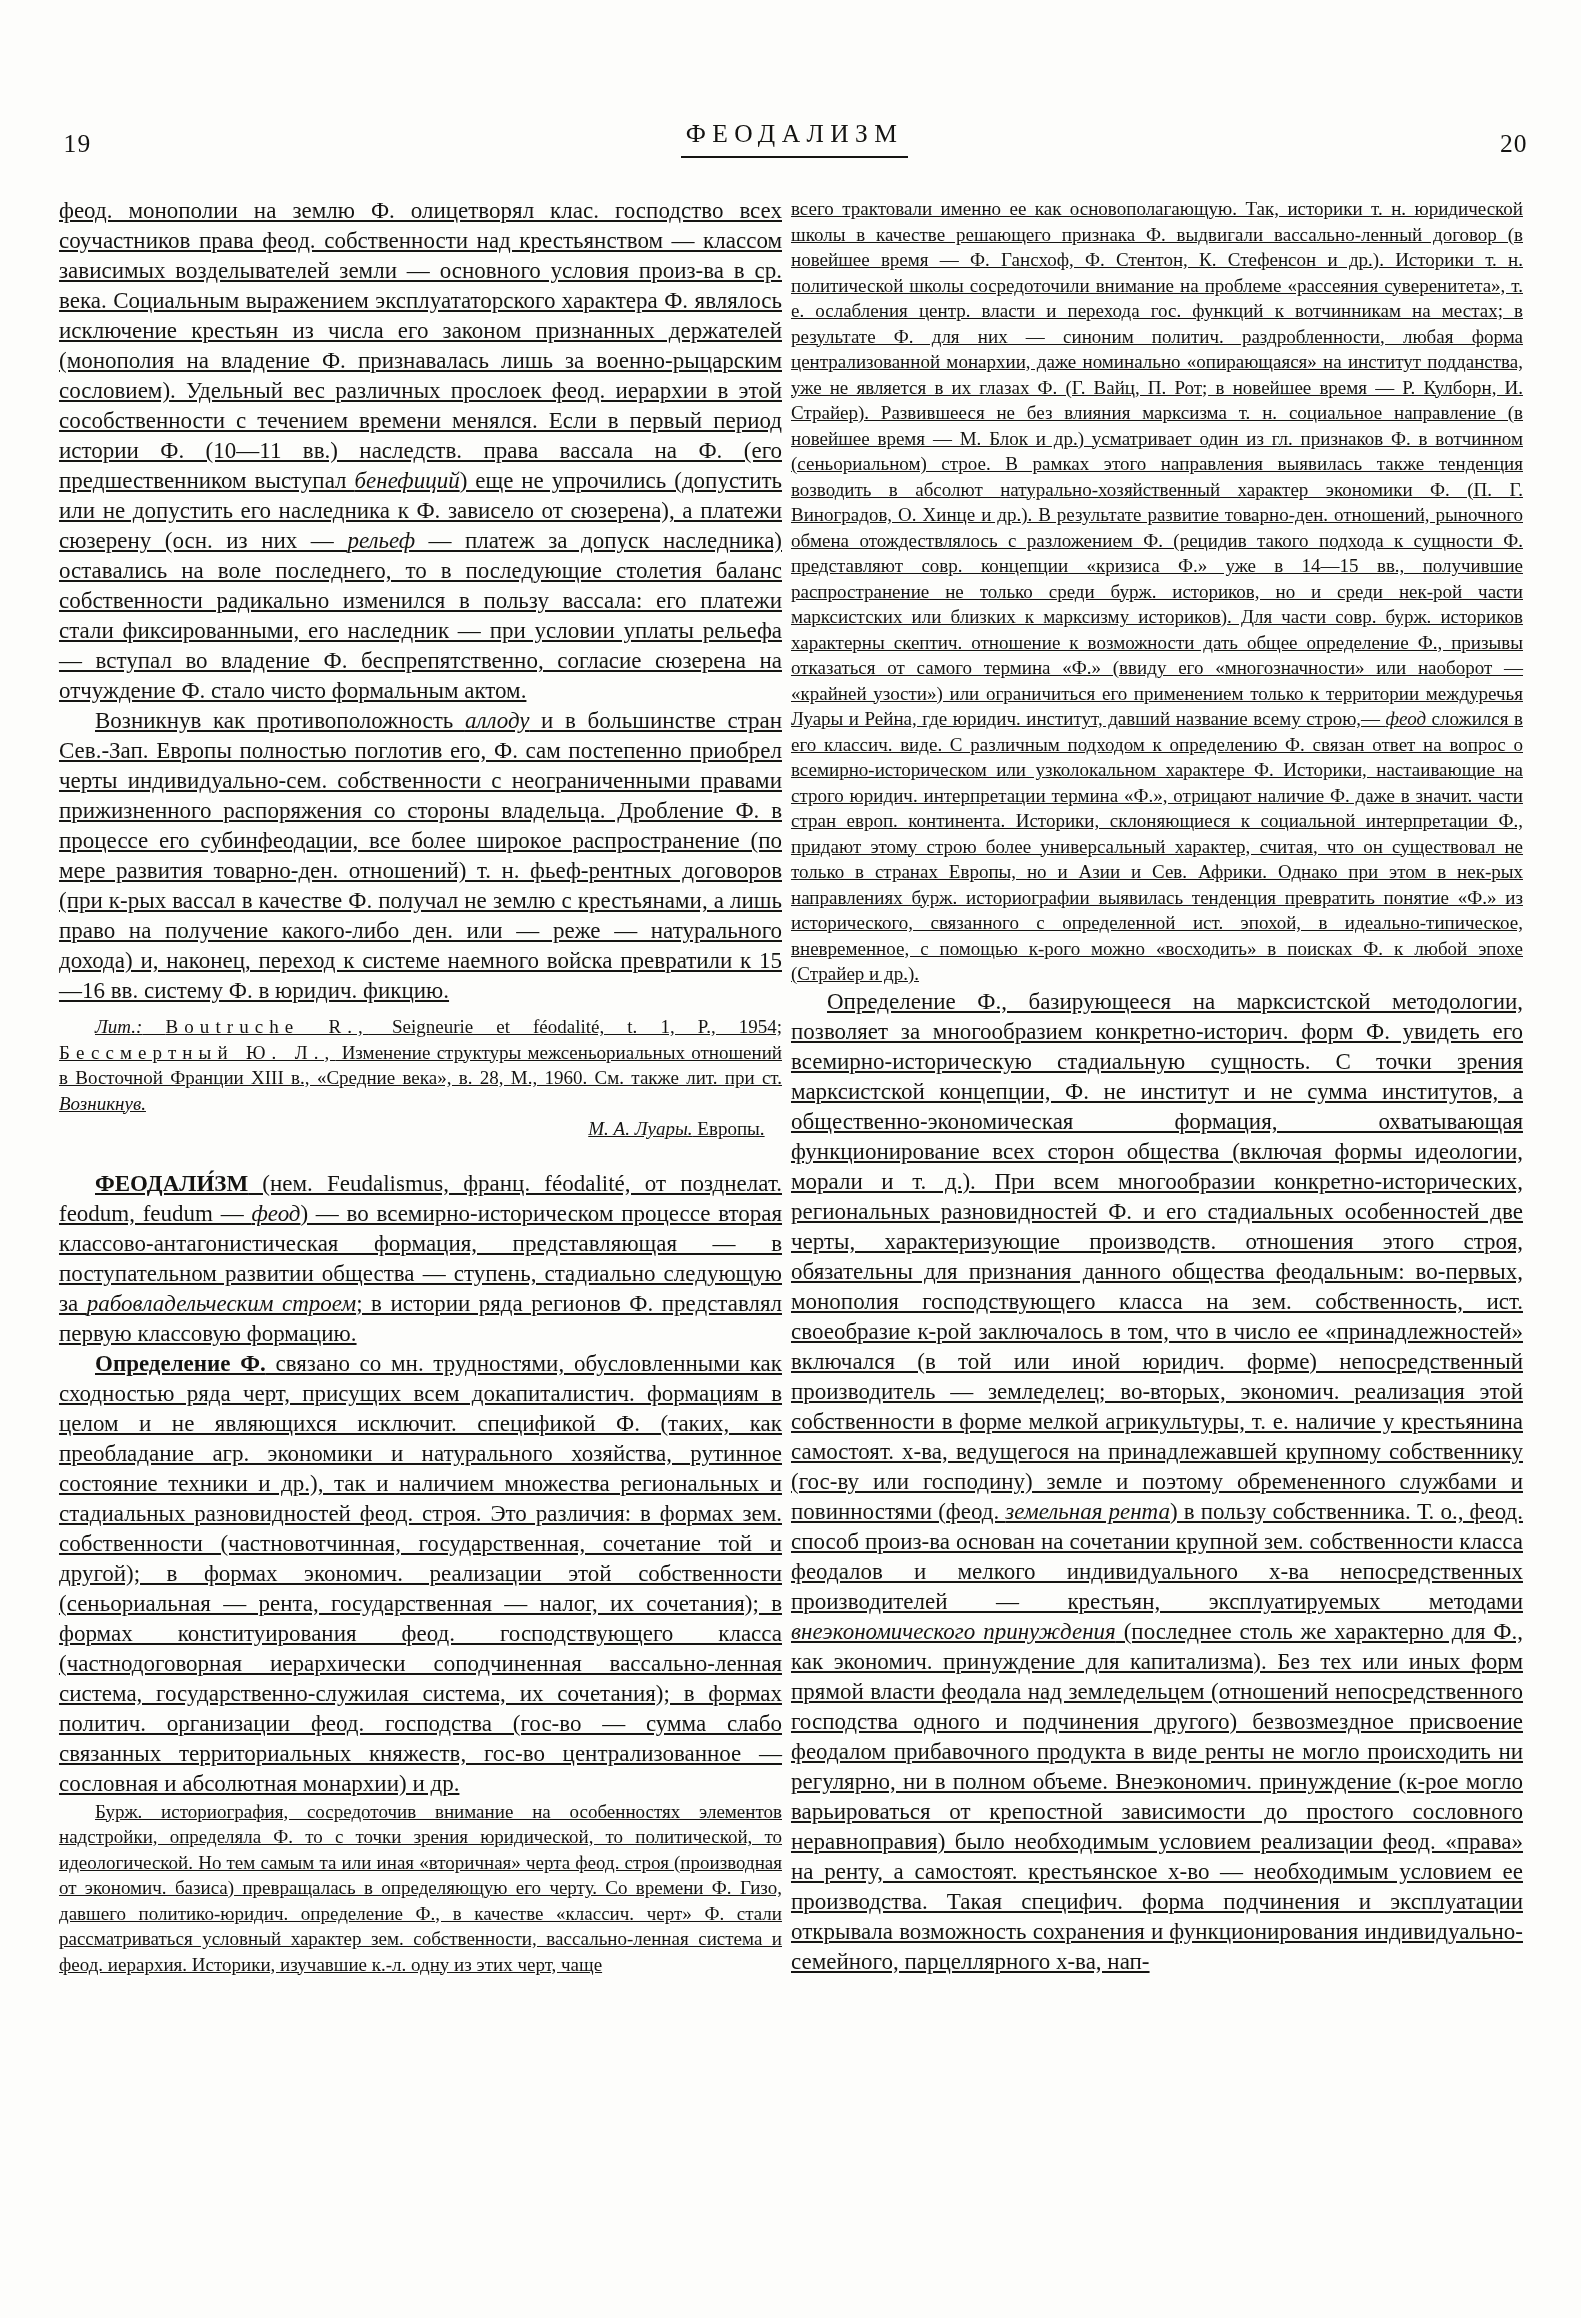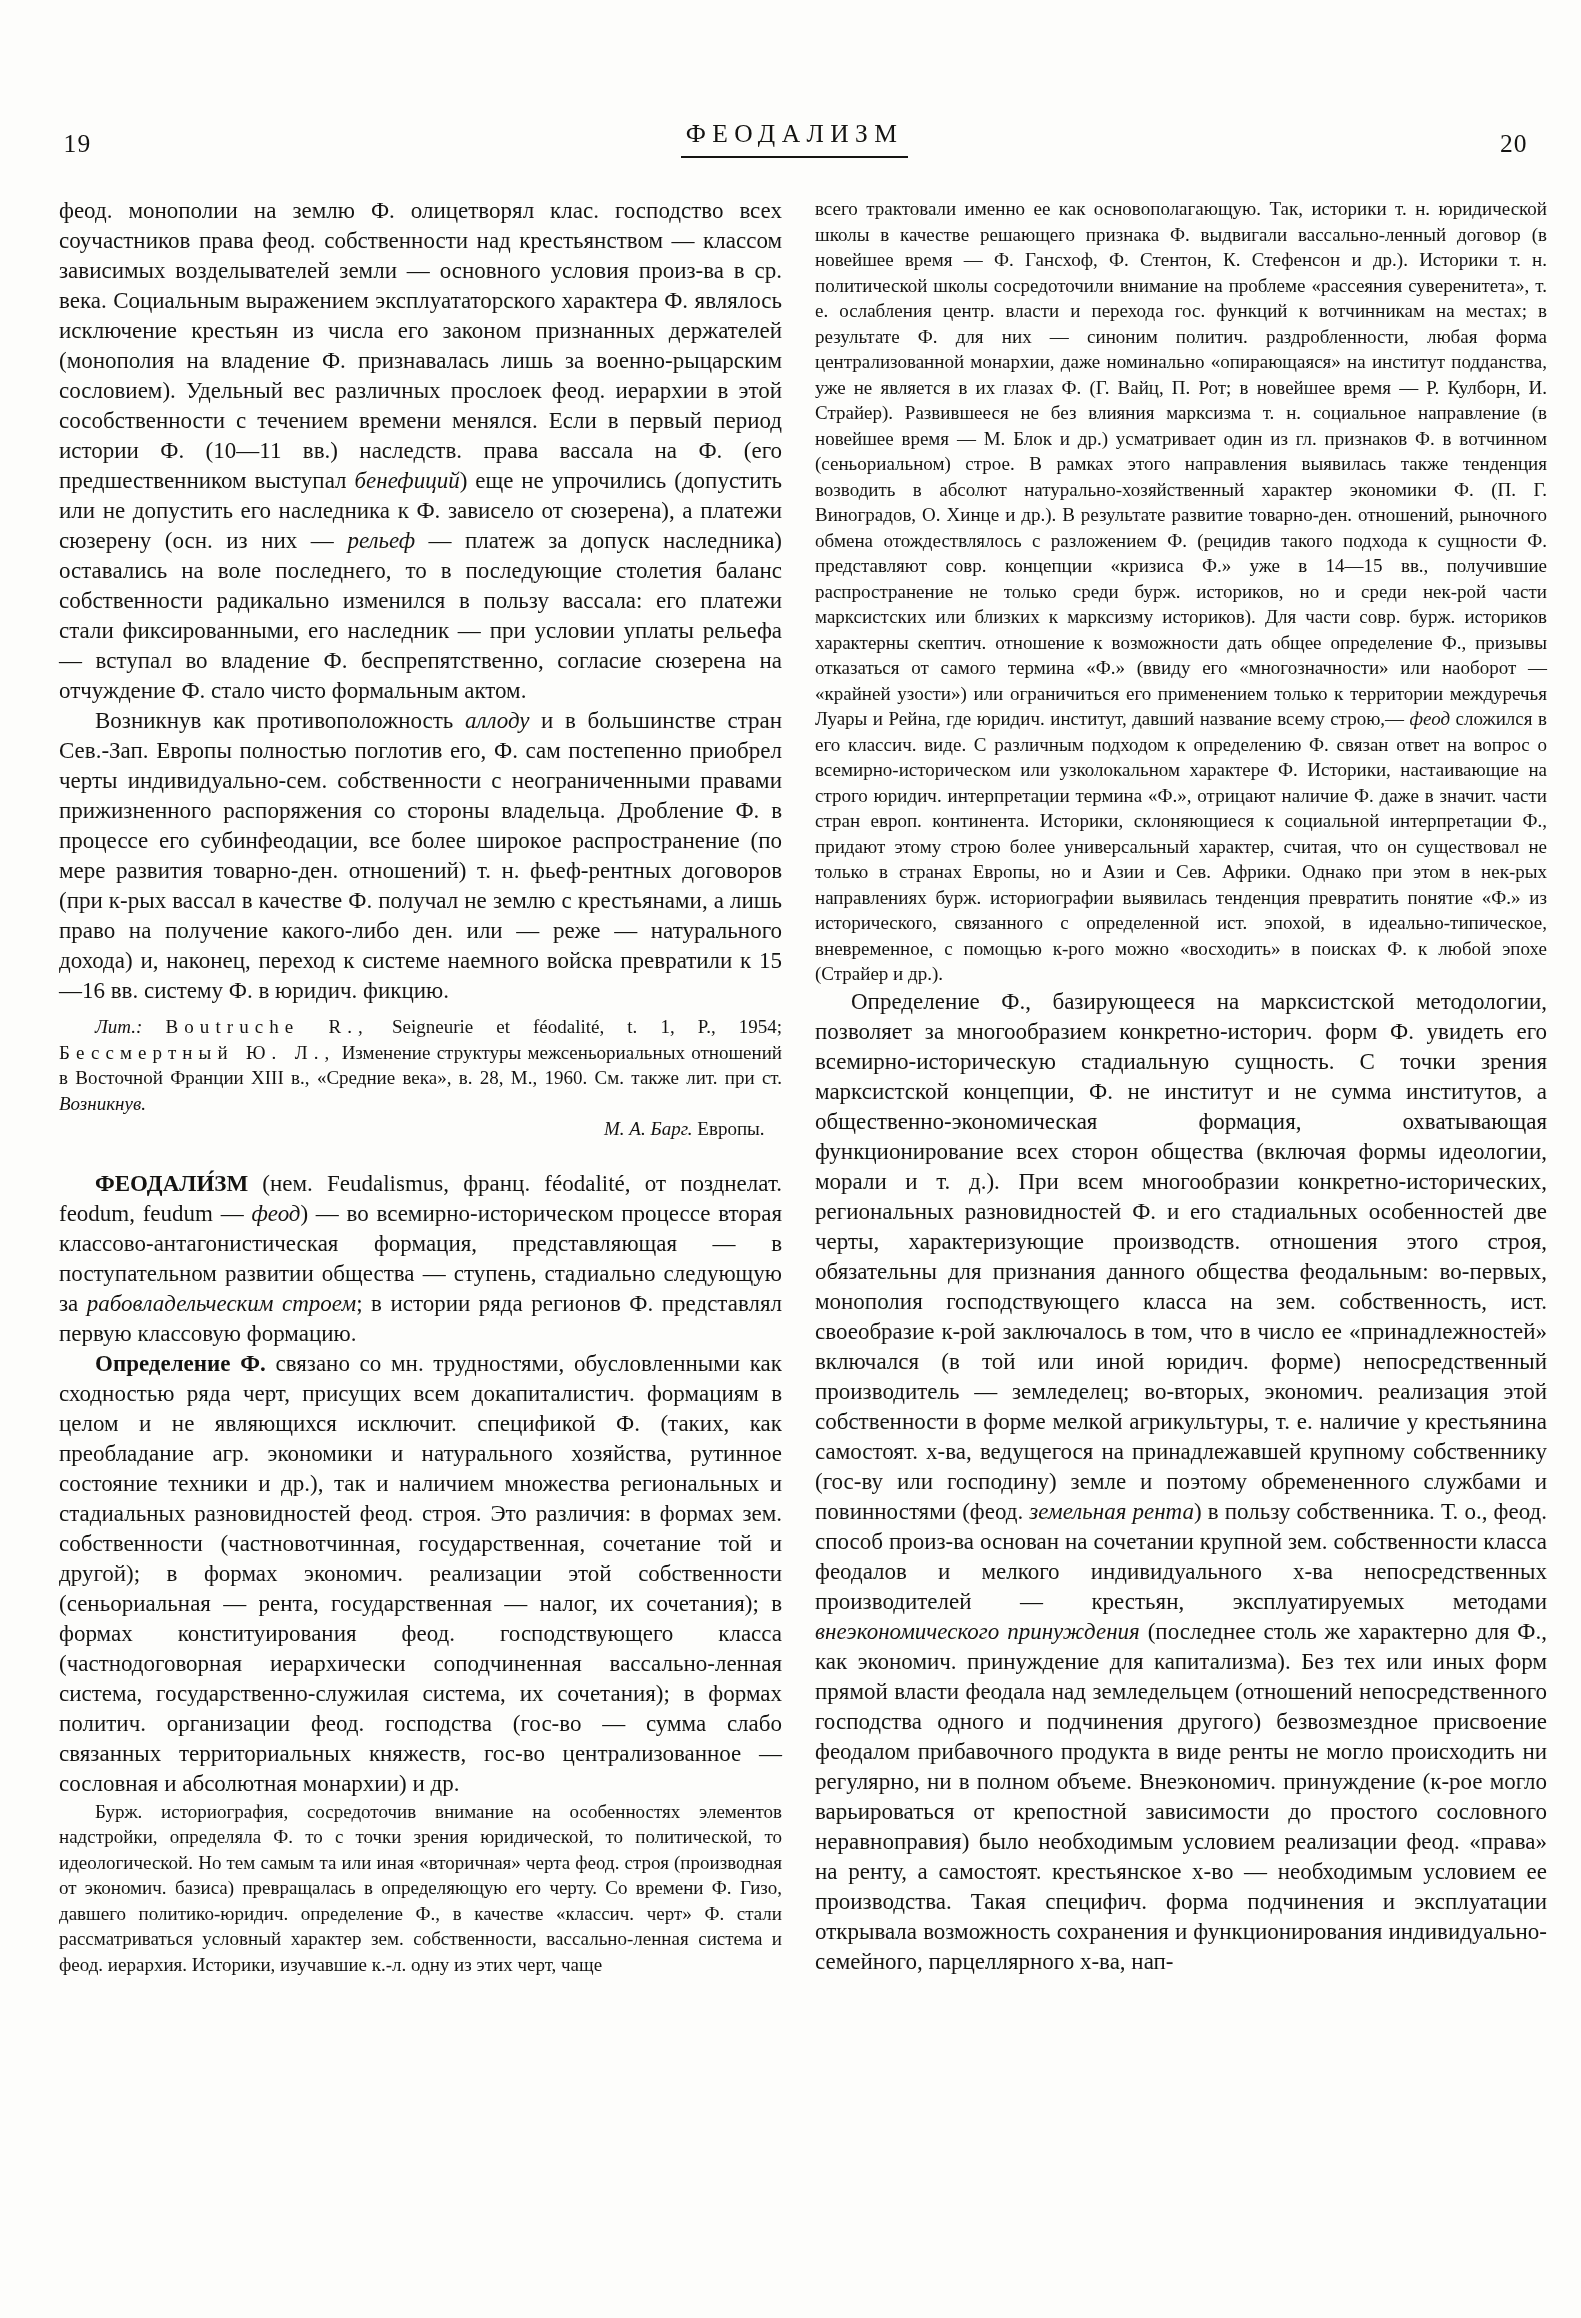--- a/index.html
+++ b/index.html
@@ -12,21 +12,21 @@
   .pg-num{position:absolute;top:129px;font-size:25.5px;letter-spacing:1.2px;}
   .pg-num.left{left:3.5px;}
   .pg-num.right{right:1.2px;}
   .running-title{position:absolute;left:0;right:0;top:119px;text-align:center;}
   .running-title .t{
     display:inline-block;font-size:25.5px;letter-spacing:6.4px;
     padding:0 4.6px 7px 4.6px;border-bottom:2.3px solid #151412;
   }
   .content{
     position:absolute;top:196px;left:59px;right:51px;bottom:0;
-    display:flex;gap:33px;align-items:flex-start;
+    display:flex;gap:9px;align-items:flex-start;text-decoration:underline;
   }
   .col{flex:0 0 auto;}
   .col.left{width:723px;}
   .col.right{width:732px;}
   .blk{margin:0;text-align:justify;}
   .blk.p{font-size:23px;line-height:30px;}
   .blk.small{font-size:19px;line-height:25.5px;}
   .blk.sig{font-size:19px;line-height:25.5px;text-align:right;margin-bottom:27px;padding-right:17.4px;}
   .blk.lit{margin-top:8px;}
   .blk.entry{margin-top:5.8px;}
@@ -44,21 +44,21 @@
     <div class="running-title">
       <span class="t">ФЕОДАЛИЗМ</span>
     </div>
     <div class="pg-num right">20</div>
   </div>
   <div class="content">
     <div class="col left">
         <p class="blk p"><span>феод. монополии на землю Ф. олицетворял клас. господство всех соучастников права феод. собственности над крестьянством — классом зависимых возделывателей земли — основного условия произ-ва в ср. века. Социальным выражением эксплуататорского характера Ф. являлось исключение крестьян из числа его законом признанных держателей (монополия на владение Ф. признавалась лишь за военно-рыцарским сословием). Удельный вес различных прослоек феод. иерархии в этой сособственности с течением времени менялся. Если в первый период истории Ф. (10—11 вв.) наследств. права вассала на Ф. (его предшественником выступал </span><span class="i">бенефиций</span><span>) еще не упрочились (допустить или не допустить его наследника к Ф. зависело от сюзерена), а платежи сюзерену (осн. из них — </span><span class="i">рельеф</span><span> — платеж за допуск наследника) оставались на воле последнего, то в последующие столетия баланс собственности радикально изменился в пользу вассала: его платежи стали фиксированными, его наследник — при условии уплаты рельефа — вступал во владение Ф. беспрепятственно, согласие сюзерена на отчуждение Ф. стало чисто формальным актом.</span></p>
         <p class="blk p indent"><span>Возникнув как противоположность </span><span class="i">аллоду</span><span> и в большинстве стран Сев.-Зап. Европы полностью поглотив его, Ф. сам постепенно приобрел черты индивидуально-сем. собственности с неограниченными правами прижизненного распоряжения со стороны владельца. Дробление Ф. в процессе его субинфеодации, все более широкое распространение (по мере развития товарно-ден. отношений) т. н. фьеф-рентных договоров (при к-рых вассал в качестве Ф. получал не землю с крестьянами, а лишь право на получение какого-либо ден. или — реже — натурального дохода) и, наконец, переход к системе наемного войска превратили к 15—16 вв. систему Ф. в юридич. фикцию.</span></p>
         <p class="blk small lit indent"><span class="i">Лит.:</span><span> </span><span class="sp">Boutruche R.,</span><span> Seigneurie et féodalité, t. 1, P., 1954; </span><span class="sp">Бессмертный Ю. Л.,</span><span> Изменение структуры межсеньориальных отношений в Восточной Франции XIII в., «Средние века», в. 28, М., 1960. См. также лит. при ст. </span><span class="i">Возникнув.</span></p>
-        <p class="blk sig"><span class="i">М. А. Барг.</span><span> Европы.</span></p>
+        <p class="blk sig"><span class="i">М. А. Луары.</span><span> Европы.</span></p>
         <p class="blk p entry indent"><span class="b">ФЕОДАЛИ́ЗМ</span><span> (нем. Feudalismus, франц. féodalité, от позднелат. feodum, feudum — </span><span class="i">феод</span><span>) — во всемирно-историческом процессе вторая классово-антагонистическая формация, представляющая — в поступательном развитии общества — ступень, стадиально следующую за </span><span class="i">рабовладельческим строем</span><span>; в истории ряда регионов Ф. представлял первую классовую формацию.</span></p>
         <p class="blk p indent"><span class="b">Определение Ф.</span><span> связано со мн. трудностями, обусловленными как сходностью ряда черт, присущих всем докапиталистич. формациям в целом и не являющихся исключит. спецификой Ф. (таких, как преобладание агр. экономики и натурального хозяйства, рутинное состояние техники и др.), так и наличием множества региональных и стадиальных разновидностей феод. строя. Это различия: в формах зем. собственности (частновотчинная, государственная, сочетание той и другой); в формах экономич. реализации этой собственности (сеньориальная — рента, государственная — налог, их сочетания); в формах конституирования феод. господствующего класса (частнодоговорная иерархически соподчиненная вассально-ленная система, государственно-служилая система, их сочетания); в формах политич. организации феод. господства (гос-во — сумма слабо связанных территориальных княжеств, гос-во централизованное — сословная и абсолютная монархии) и др.</span></p>
         <p class="blk small indent"><span>Бурж. историография, сосредоточив внимание на особенностях элементов надстройки, определяла Ф. то с точки зрения юридической, то политической, то идеологической. Но тем самым та или иная «вторичная» черта феод. строя (производная от экономич. базиса) превращалась в определяющую его черту. Со времени Ф. Гизо, давшего политико-юридич. определение Ф., в качестве «классич. черт» Ф. стали рассматриваться условный характер зем. собственности, вассально-ленная система и феод. иерархия. Историки, изучавшие к.-л. одну из этих черт, чаще</span></p>
       </div>
     <div class="col right">
         <p class="blk small"><span>всего трактовали именно ее как основополагающую. Так, историки т. н. юридической школы в качестве решающего признака Ф. выдвигали вассально-ленный договор (в новейшее время — Ф. Гансхоф, Ф. Стентон, К. Стефенсон и др.). Историки т. н. политической школы сосредоточили внимание на проблеме «рассеяния суверенитета», т. е. ослабления центр. власти и перехода гос. функций к вотчинникам на местах; в результате Ф. для них — синоним политич. раздробленности, любая форма централизованной монархии, даже номинально «опирающаяся» на институт подданства, уже не является в их глазах Ф. (Г. Вайц, П. Рот; в новейшее время — Р. Кулборн, И. Страйер). Развившееся не без влияния марксизма т. н. социальное направление (в новейшее время — М. Блок и др.) усматривает один из гл. признаков Ф. в вотчинном (сеньориальном) строе. В рамках этого направления выявилась также тенденция возводить в абсолют натурально-хозяйственный характер экономики Ф. (П. Г. Виноградов, О. Хинце и др.). В результате развитие товарно-ден. отношений, рыночного обмена отождествлялось с разложением Ф. (рецидив такого подхода к сущности Ф. представляют совр. концепции «кризиса Ф.» уже в 14—15 вв., получившие распространение не только среди бурж. историков, но и среди нек-рой части марксистских или близких к марксизму историков). Для части совр. бурж. историков характерны скептич. отношение к возможности дать общее определение Ф., призывы отказаться от самого термина «Ф.» (ввиду его «многозначности» или наоборот — «крайней узости») или ограничиться его применением только к территории междуречья Луары и Рейна, где юридич. институт, давший название всему строю,— </span><span class="i">феод</span><span> сложился в его классич. виде. С различным подходом к определению Ф. связан ответ на вопрос о всемирно-историческом или узколокальном характере Ф. Историки, настаивающие на строго юридич. интерпретации термина «Ф.», отрицают наличие Ф. даже в значит. части стран европ. континента. Историки, склоняющиеся к социальной интерпретации Ф., придают этому строю более универсальный характер, считая, что он существовал не только в странах Европы, но и Азии и Сев. Африки. Однако при этом в нек-рых направлениях бурж. историографии выявилась тенденция превратить понятие «Ф.» из исторического, связанного с определенной ист. эпохой, в идеально-типическое, вневременное, с помощью к-рого можно «восходить» в поисках Ф. к любой эпохе (Страйер и др.).</span></p>
         <p class="blk p indent"><span>Определение Ф., базирующееся на марксистской методологии, позволяет за многообразием конкретно-историч. форм Ф. увидеть его всемирно-историческую стадиальную сущность. С точки зрения марксистской концепции, Ф. не институт и не сумма институтов, а общественно-экономическая формация, охватывающая функционирование всех сторон общества (включая формы идеологии, морали и т. д.). При всем многообразии конкретно-исторических, региональных разновидностей Ф. и его стадиальных особенностей две черты, характеризующие производств. отношения этого строя, обязательны для признания данного общества феодальным: во-первых, монополия господствующего класса на зем. собственность, ист. своеобразие к-рой заключалось в том, что в число ее «принадлежностей» включался (в той или иной юридич. форме) непосредственный производитель — земледелец; во-вторых, экономич. реализация этой собственности в форме мелкой агрикультуры, т. е. наличие у крестьянина самостоят. х-ва, ведущегося на принадлежавшей крупному собственнику (гос-ву или господину) земле и поэтому обремененного службами и повинностями (феод. </span><span class="i">земельная рента</span><span>) в пользу собственника. Т. о., феод. способ произ-ва основан на сочетании крупной зем. собственности класса феодалов и мелкого индивидуального х-ва непосредственных производителей — крестьян, эксплуатируемых методами </span><span class="i">внеэкономического принуждения</span><span> (последнее столь же характерно для Ф., как экономич. принуждение для капитализма). Без тех или иных форм прямой власти феодала над земледельцем (отношений непосредственного господства одного и подчинения другого) безвозмездное присвоение феодалом прибавочного продукта в виде ренты не могло происходить ни регулярно, ни в полном объеме. Внеэкономич. принуждение (к-рое могло варьироваться от крепостной зависимости до простого сословного неравноправия) было необходимым условием реализации феод. «права» на ренту, а самостоят. крестьянское х-во — необходимым условием ее производства. Такая специфич. форма подчинения и эксплуатации открывала возможность сохранения и функционирования индивидуально-семейного, парцеллярного х-ва, нап-</span></p>
       </div>
   </div>
 </div>

